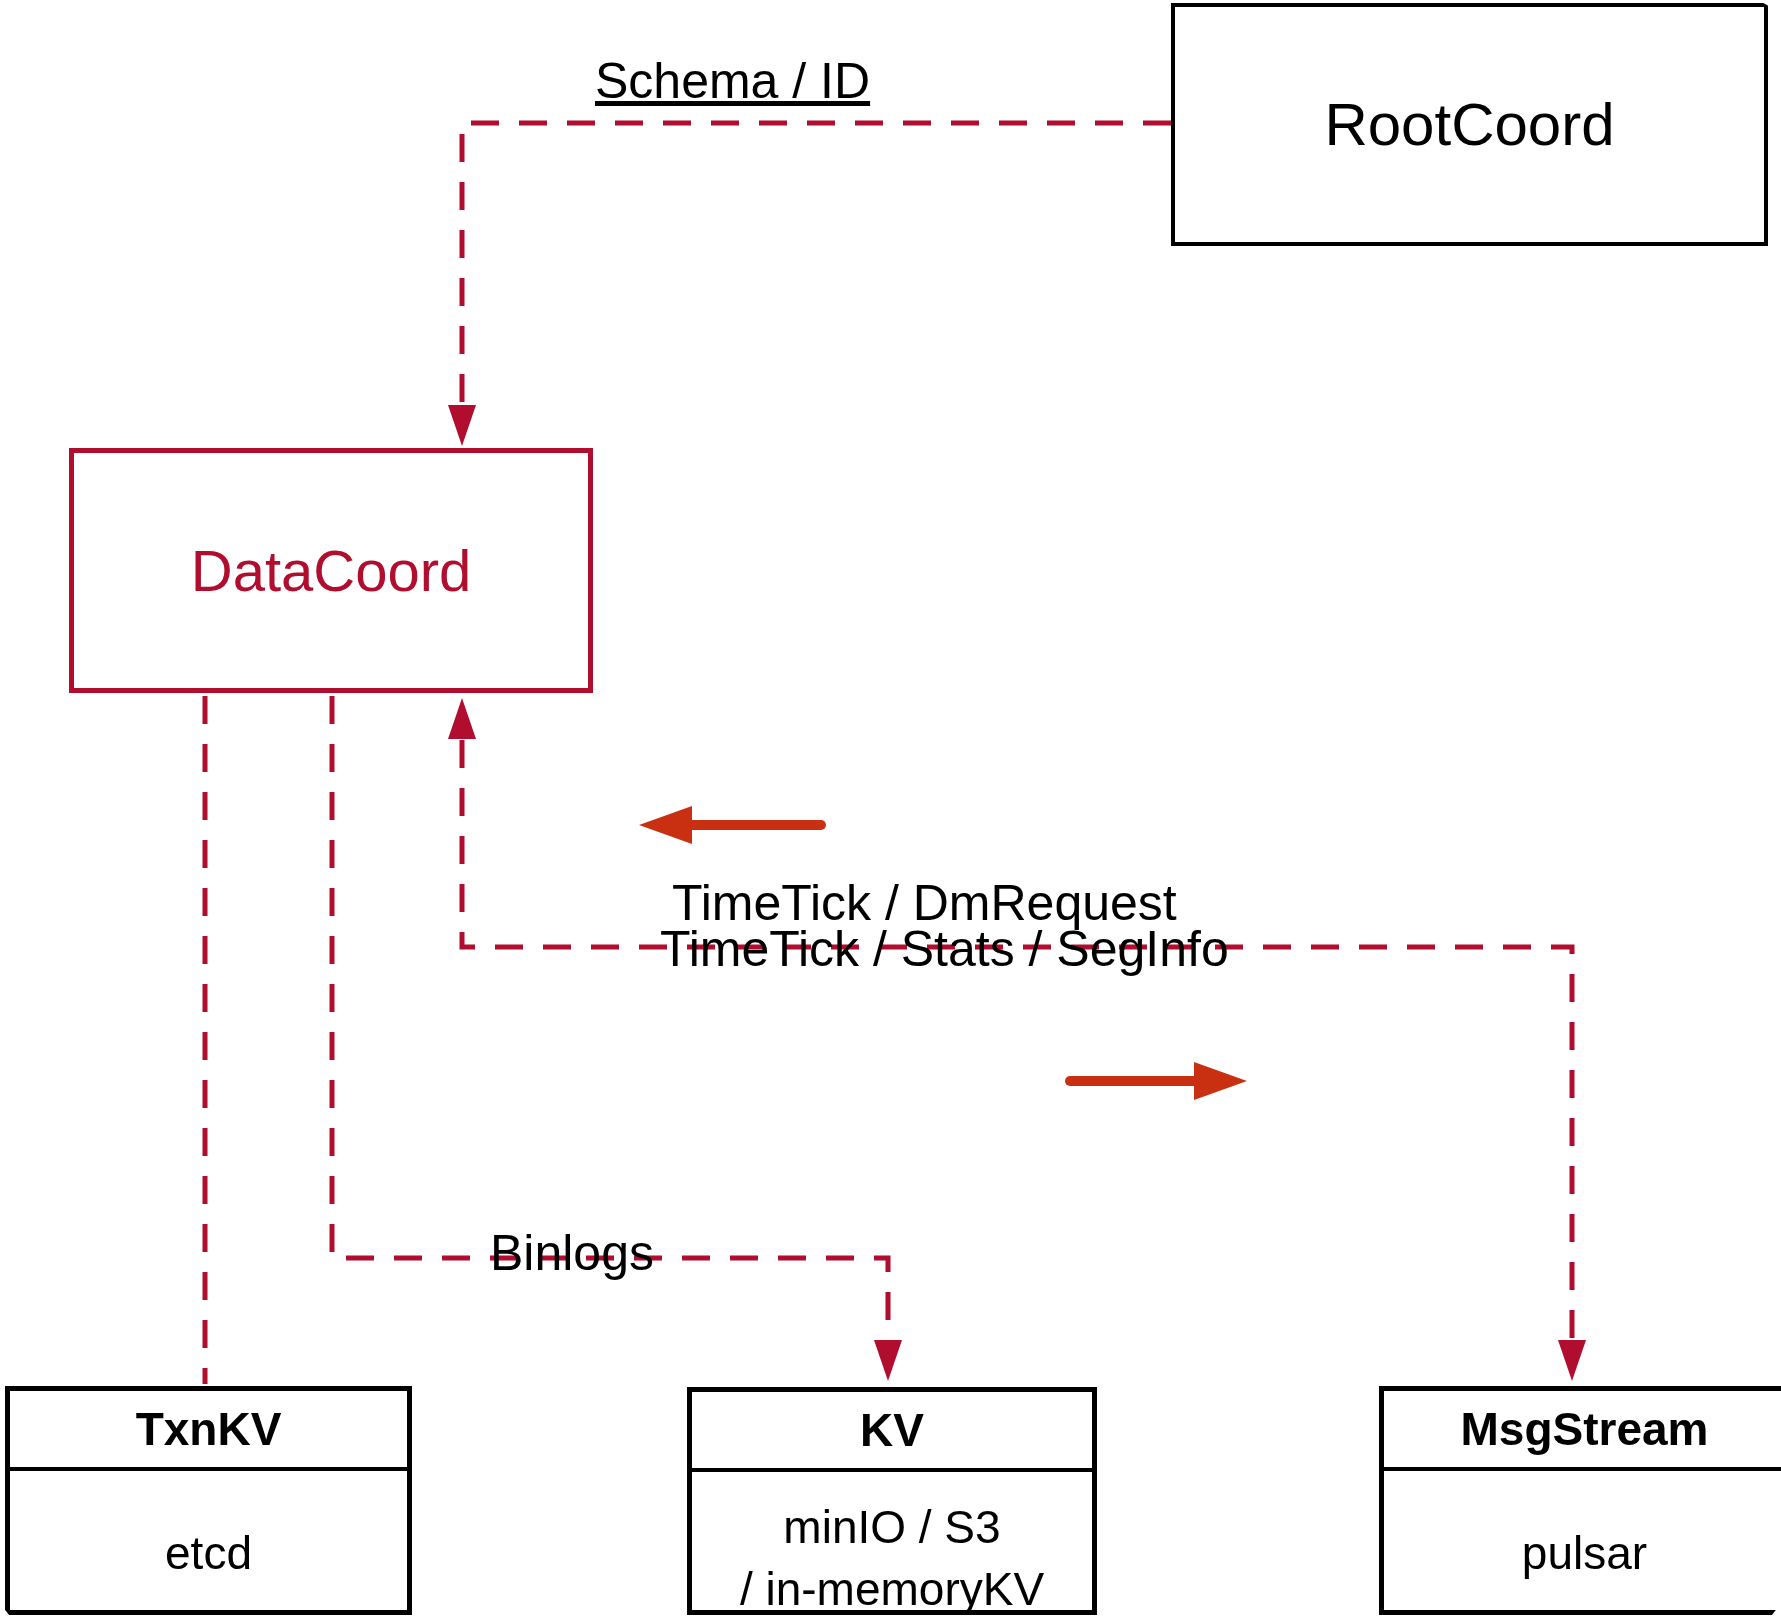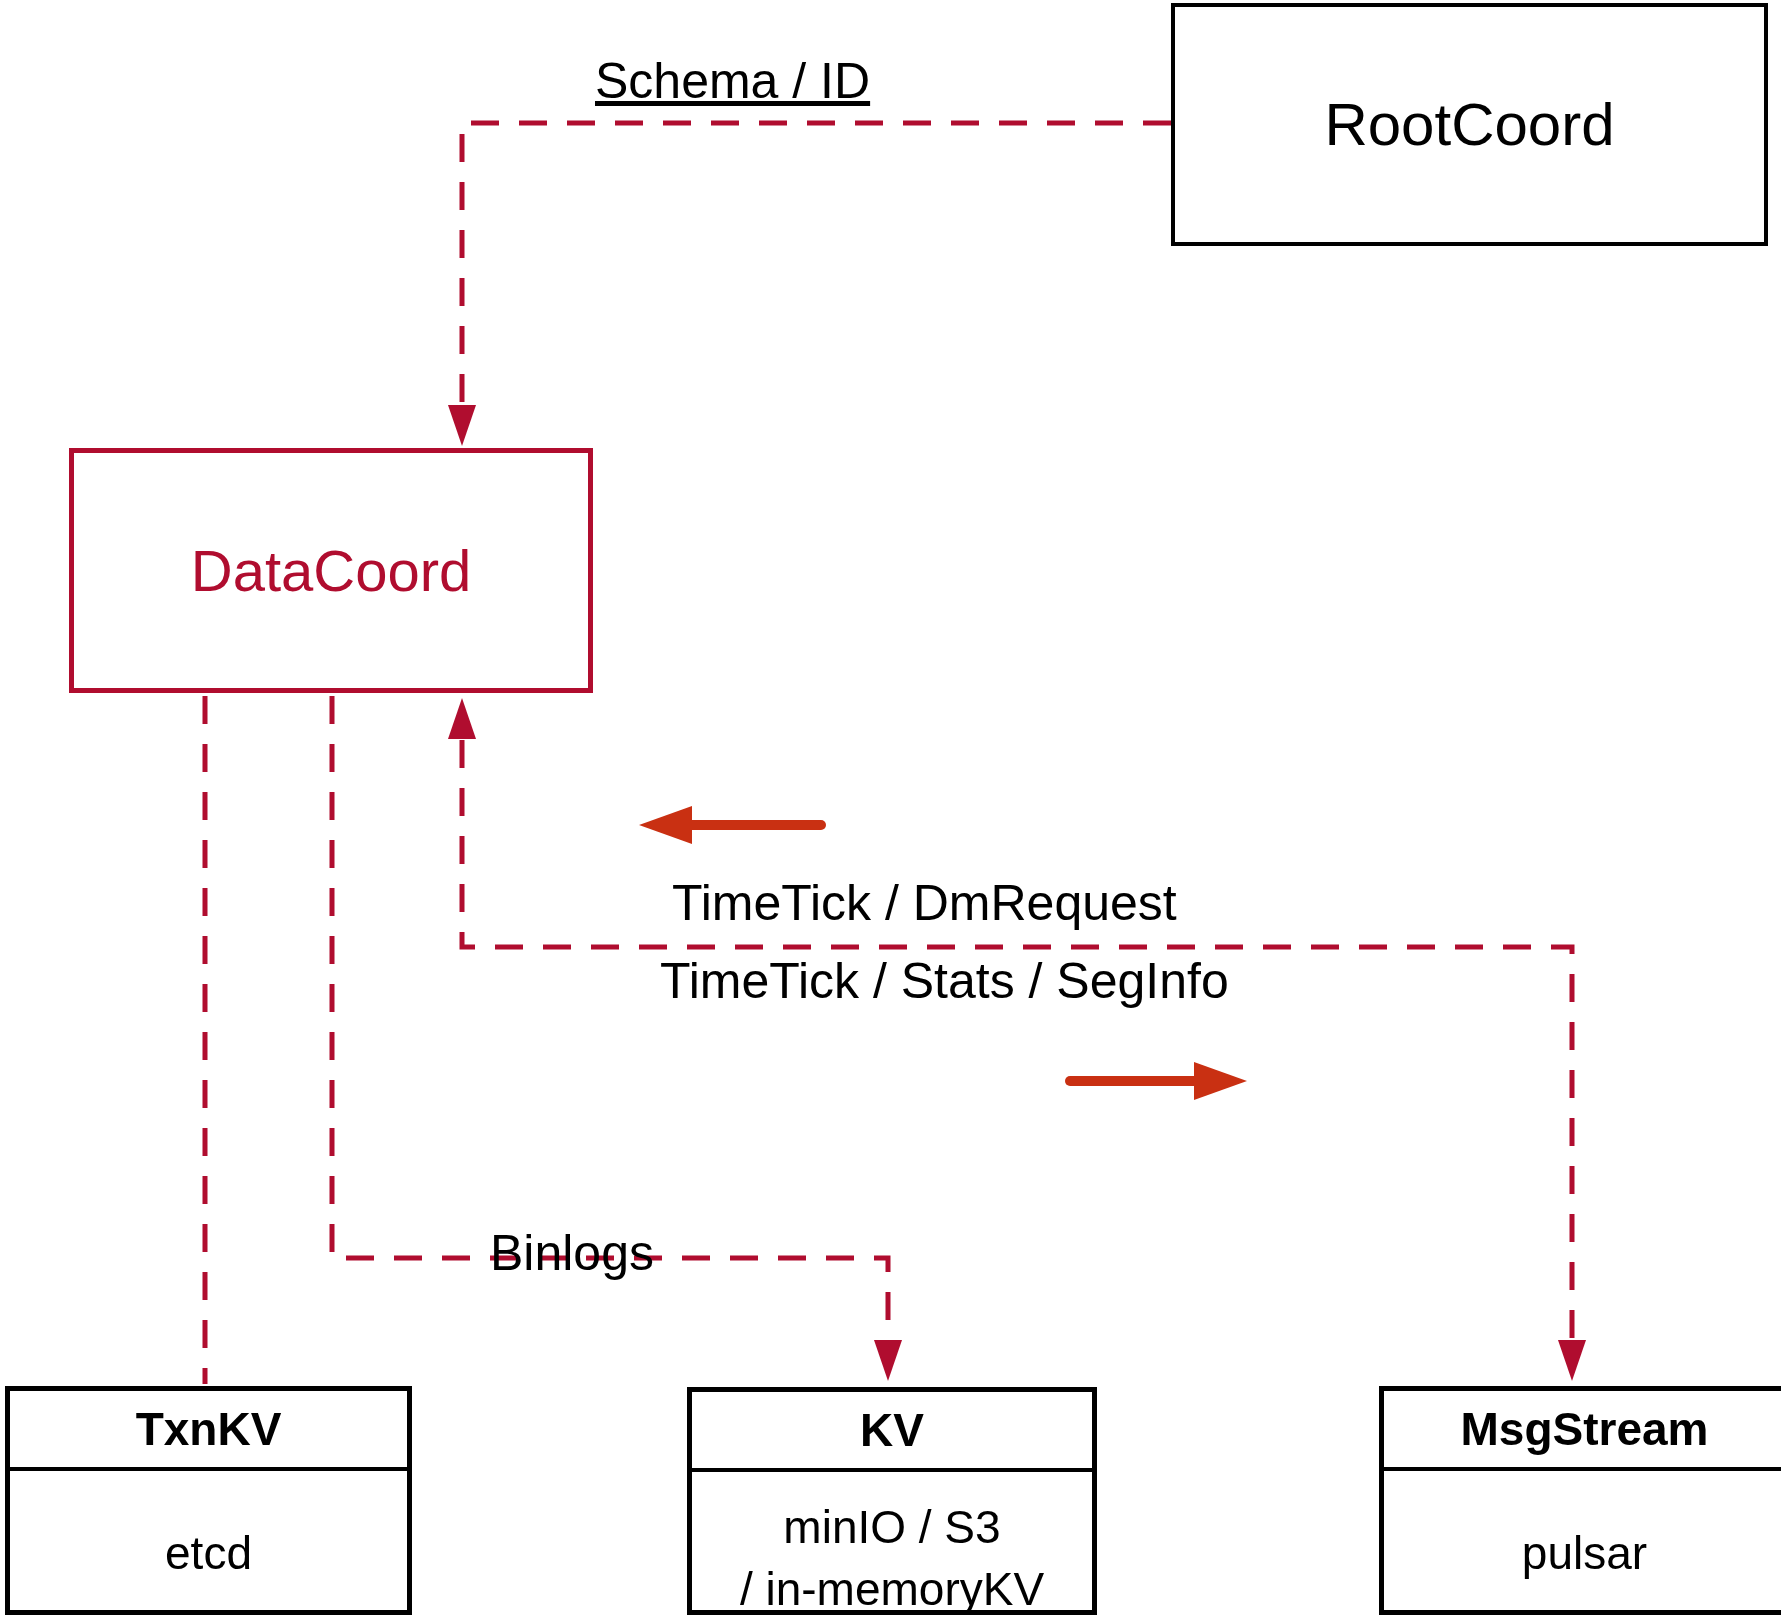--- a/index.html
+++ b/index.html
@@ -9,20 +9,21 @@
     --bg:#ffffff;
   }
   html,body{margin:0;padding:0;background:var(--bg);}
   #canvas{
     position:relative;
     width:1781px;height:1624px;
     background:var(--bg);
     font-family:"Liberation Sans", sans-serif;
     color:var(--ink);
     overflow:hidden;
+    border-radius:31px;
   }
   #wires{position:absolute;left:0;top:0;width:1781px;height:1624px;}
   .edge{stroke:var(--crimson);stroke-width:5;fill:none;stroke-dasharray:28 20;}
   .edge-head{fill:var(--crimson);stroke:none;}
   .solid-shaft{stroke:var(--vermilion);stroke-width:10;stroke-linecap:round;}
   .solid-head{fill:var(--vermilion);stroke:none;}
 
   .node{
     position:absolute;
     box-sizing:border-box;
@@ -119,17 +120,17 @@
 
   <div class="tablebox" style="left:1367px;top:1386px;width:411px;height:229px;margin-left:12px;">
     <div class="hdr">MsgStream</div>
     <div class="bdy">pulsar</div>
   </div>
 
   <div class="wire-label" style="left:595px;top:52px;text-decoration:underline;">Schema / ID</div>
 
   <div class="wire-label" style="left:672px;top:874px;">TimeTick / DmRequest</div>
 
-  <div class="wire-label" style="left:660px;top:952px;">TimeTick / Stats / SegInfo</div>
+  <div class="wire-label" style="left:660px;top:920px;">TimeTick / Stats / SegInfo</div>
 
   <div class="wire-label" style="left:490px;top:1184px;margin-top:40px;">Binlogs</div>
 
 </div>
 
 </body></html>

